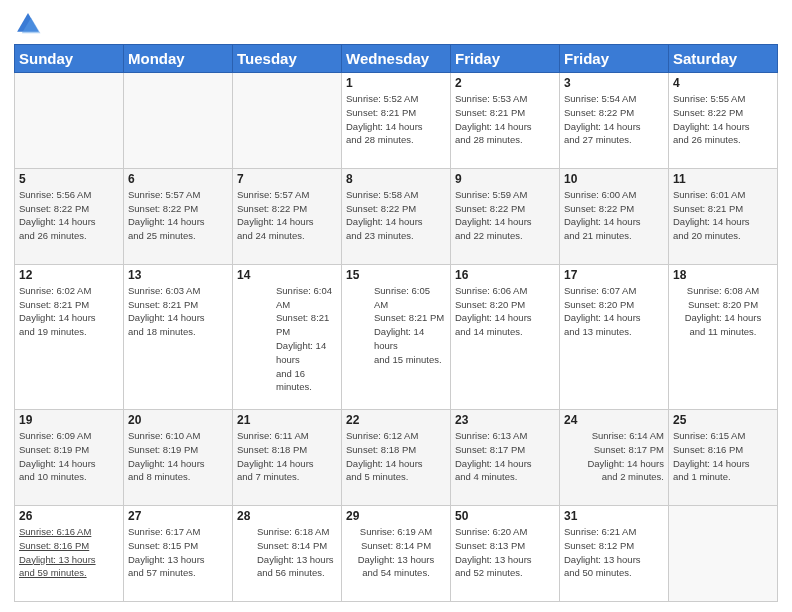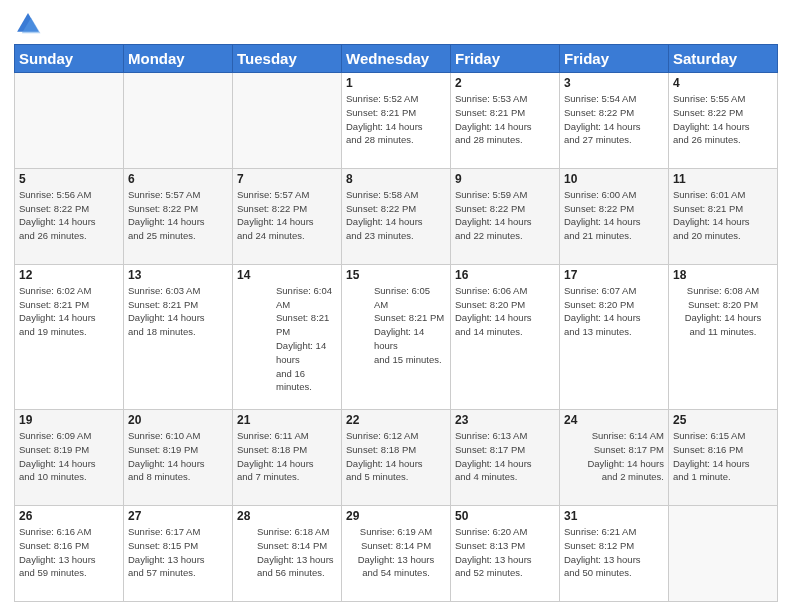--- a/index.html
+++ b/index.html
@@ -310,21 +310,21 @@
             <span class="day-number">25</span>
             <div class="day-info" style="white-space: pre-line;">Sunrise: 6:15 AM
 Sunset: 8:16 PM
 Daylight: 14 hours
 and 1 minute.</div>
           </td>
         </tr>
         <tr>
           <td>
             <span class="day-number">26</span>
-            <div class="day-info" style="white-space: pre-line;">Sunrise: 6:16 AM
+            <div class="day-info" style="white-space: pre-line; text-decoration: underline;">Sunrise: 6:16 AM
 Sunset: 8:16 PM
 Daylight: 13 hours
 and 59 minutes.</div>
           </td>
           <td>
             <span class="day-number">27</span>
             <div class="day-info" style="white-space: pre-line;">Sunrise: 6:17 AM
 Sunset: 8:15 PM
 Daylight: 13 hours
 and 57 minutes.</div>

